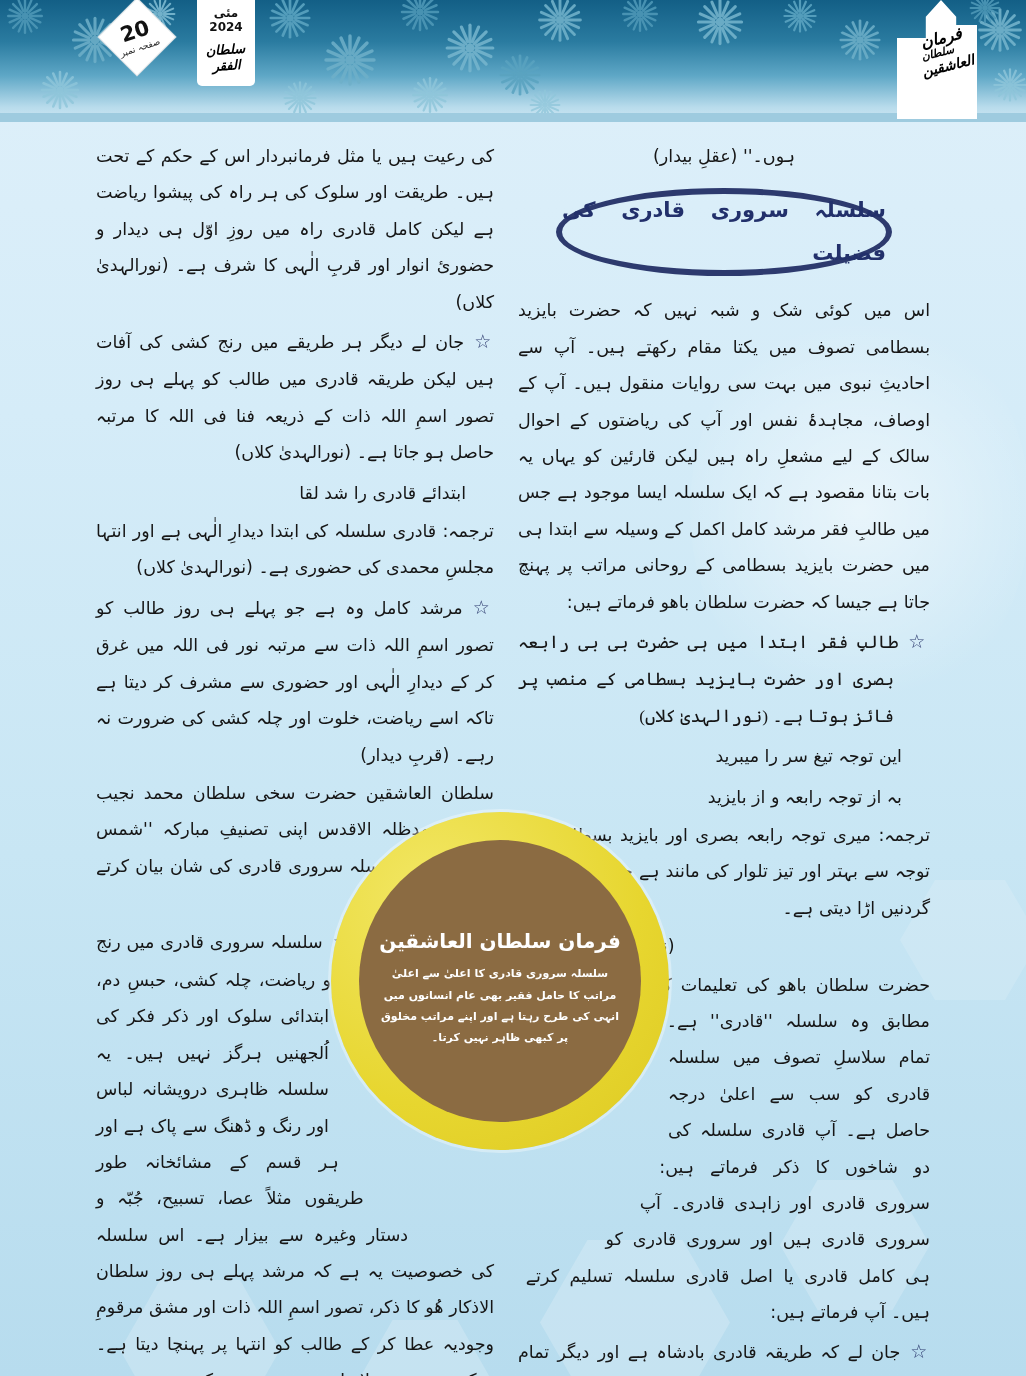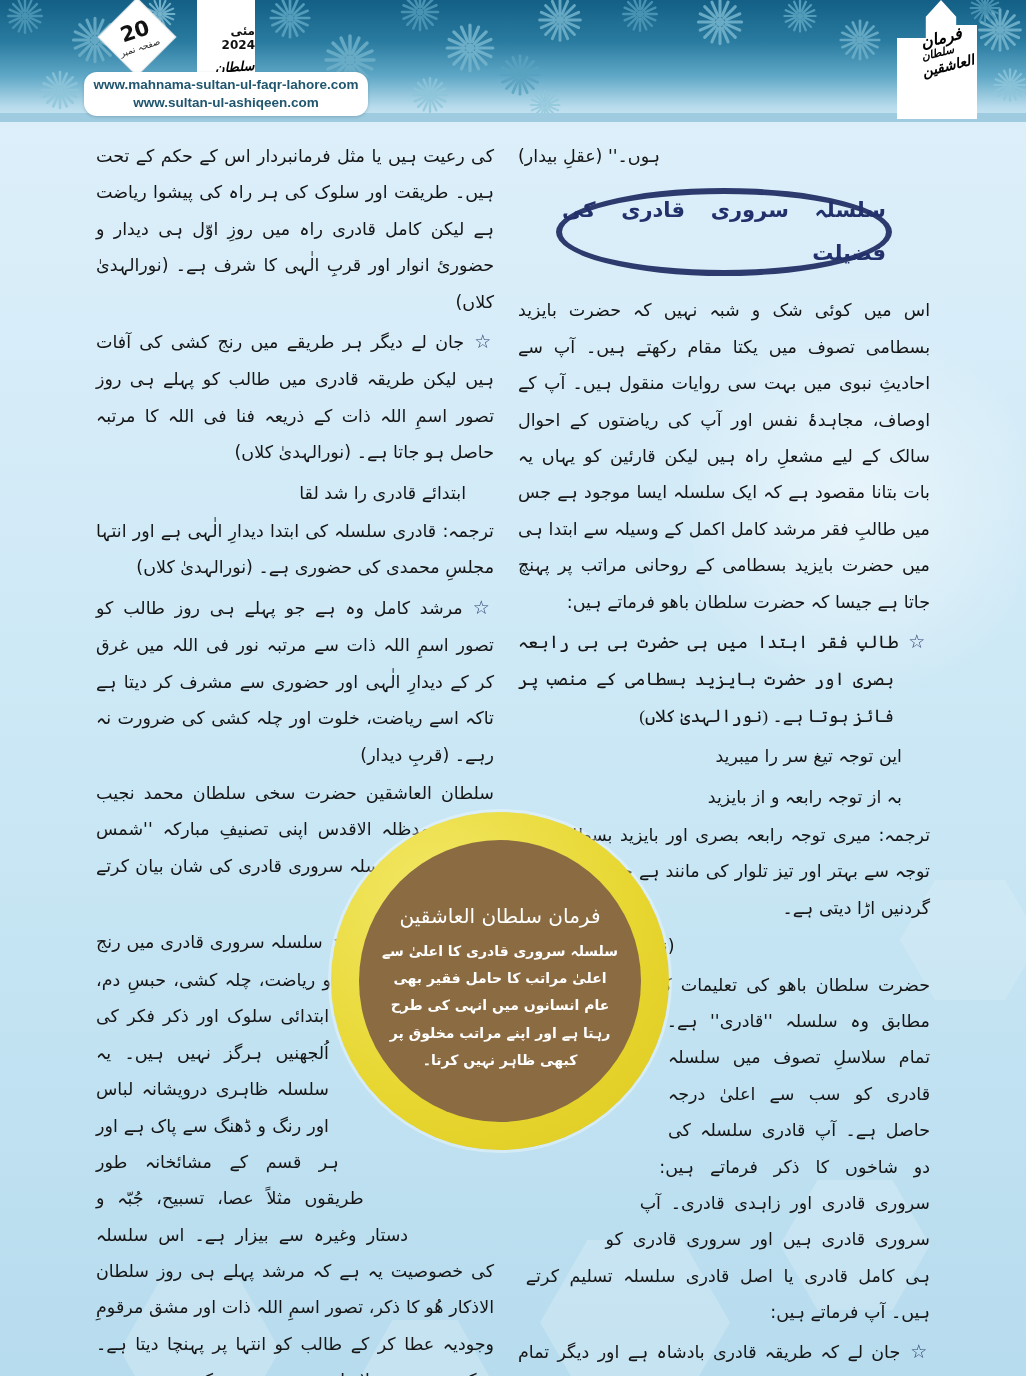--- a/index.html
+++ b/index.html
@@ -5,21 +5,21 @@
   html,body{margin:0;padding:0;background:#9dbfd2;}
   .page{position:relative;width:1026px;height:1376px;margin:0 auto;overflow:hidden;
         background:linear-gradient(180deg,#dff0fa 0%,#d5ecf8 30%,#c8e6f4 62%,#b7dcee 100%);
         font-family:"DejaVu Sans",sans-serif;}
   
   .header{position:absolute;top:0;left:0;width:1026px;height:122px;
           background:linear-gradient(180deg,#135f86 0%,#2a7ba0 34%,#5ea7c6 62%,#b9dcec 88%,#cfe7f3 100%);}
   .header-band{position:absolute;top:113px;left:0;width:1026px;height:9px;background:#9ecbdf;}
   .fw{position:absolute;top:0;left:0;}
   .masthead{position:absolute;left:197px;top:0;width:58px;height:86px;background:#ffffff;
-            border-radius:0 0 5px 5px;text-align:right;direction:rtl;padding-top:24px;box-sizing:border-box;}
+            border-radius:0 0 5px 5px;text-align:center;direction:rtl;padding-top:6px;box-sizing:border-box;}
   .masthead .date{font-size:12px;font-weight:bold;color:#111;}
   .masthead .logo{margin-top:8px;font-size:13px;font-weight:bold;font-style:italic;color:#000;line-height:1.25;transform:rotate(-4deg);}
   .badge{position:absolute;left:109px;top:9px;width:56px;height:56px;background:#fff;
          transform:rotate(45deg);box-shadow:0 0 0 1px #cfd9de inset;}
   .badge-inner{position:absolute;inset:0;transform:rotate(-45deg);display:flex;flex-direction:column;
                align-items:center;justify-content:center;}
   .badge-rot{transform:rotate(-18deg);text-align:center;direction:rtl;}
   .badge-num{font-size:21px;font-weight:bold;color:#111;line-height:1;display:block;}
   .badge-label{font-size:9px;color:#222;display:block;margin-top:1px;}
   .url-pill{position:absolute;left:84px;top:72px;width:284px;height:44px;background:#fff;border-radius:13px;
@@ -37,39 +37,39 @@
   .side-panel .l3{font-size:14px;font-weight:bold;font-style:italic;margin-top:0;}
   
   .glow{position:absolute;border-radius:50%;pointer-events:none;}
   .hex{position:absolute;background:rgba(255,255,255,.20);
        clip-path:polygon(25% 0%,75% 0%,100% 50%,75% 100%,25% 100%,0% 50%);pointer-events:none;}
   .content{position:absolute;top:138px;left:96px;width:834px;direction:rtl;display:flex;gap:24px;}
   .col{color:#161616;font-size:17.5px;line-height:2.08;text-align:justify;}
   .col-right{width:412px;}
   .col-left{width:398px;}
   .col p{margin:0 0 2px 0;}
-  .intro-line{text-align:left;}
+  .intro-line{text-align:center;}
   .oval{width:324px;height:76px;margin:14px auto 16px auto;border:6px solid #2d3a6e;border-radius:50%;
         display:flex;align-items:center;justify-content:flex-end;}
   .oval span{color:#22306b;font-weight:bold;font-size:21px;}
   .star{color:#2d3a6e;font-size:19px;margin-left:10px;}
   .hang{padding-right:36px;text-indent:-36px;font-family:Liberation Serif, serif;}
   .couplet{display:flex;justify-content:space-between;padding:2px 28px 2px 44px;direction:rtl;}
   .ref-left{text-align:left;padding-left:40px;}
   .cut-right{float:right;width:165px;height:300px;shape-outside:circle(178px at 168px 140px);}
   .cut-left{float:left;width:150px;height:292px;shape-outside:circle(178px at -24px 116px);}
   
   .callout{position:absolute;left:331px;top:812px;width:338px;height:338px;border-radius:50%;
            background:radial-gradient(circle at 30% 25%,#f2e765 0%,#e7d62f 60%,#ddc922 100%);
            display:flex;align-items:center;justify-content:center;box-shadow:0 0 0 3px rgba(255,255,255,.35);}
   .callout-inner{width:282px;height:282px;border-radius:50%;background:#8b6b42;color:#fff;direction:rtl;
                  display:flex;flex-direction:column;align-items:center;justify-content:center;
                  text-align:center;padding:14px 20px;box-sizing:border-box;}
-  .callout-inner h3{margin:16px 0 10px 0;font-size:20px;font-weight:normal;}
-  .callout-inner p{margin:0;font-size:14px;line-height:1.95;font-weight:bold;}
+  .callout-inner h3{margin:16px 0 10px 0;font-size:20px;font-weight:bold;}
+  .callout-inner p{margin:0;font-size:11px;line-height:1.95;font-weight:bold;}
 </style>
 </head>
 <body>
 
 <div class="page">
 
   <div class="header">
     <svg class="fw" width="1026" height="122" viewBox="0 0 1026 122" aria-hidden="true">
       <defs>
         <g id="burst" stroke="currentColor" stroke-width="1.7" stroke-linecap="round">
@@ -122,24 +122,20 @@
 
     <div class="badge">
       <div class="badge-inner">
         <div class="badge-rot">
           <span class="badge-num">20</span>
           <span class="badge-label">صفحہ نمبر</span>
         </div>
       </div>
     </div>
 
-    <div class="url-pill">
-      <a href="#">www.mahnama-sultan-ul-faqr-lahore.com</a>
-      <a href="#">www.sultan-ul-ashiqeen.com</a>
-    </div>
 
 
     <div class="side-panel">
       <div class="stack">
         <div class="l1">فرمان</div>
         <div class="l2">سلطان</div>
         <div class="l3">العاشقین</div>
       </div>
     </div>
   </div>

